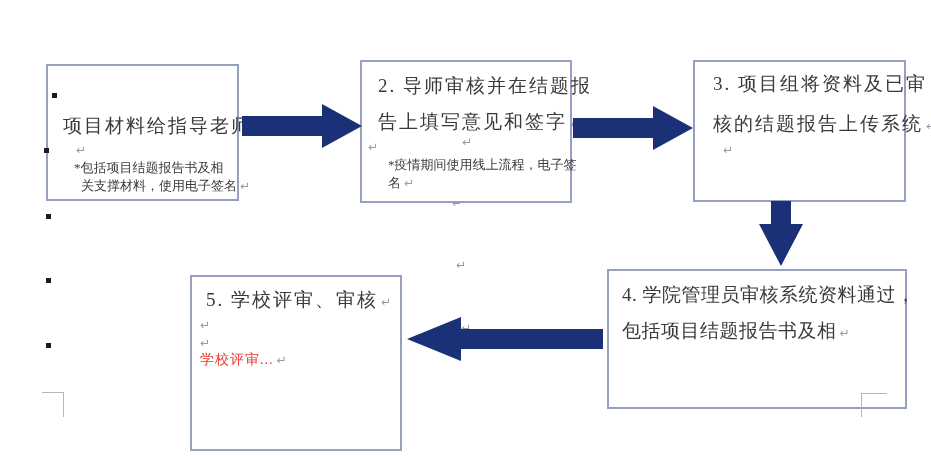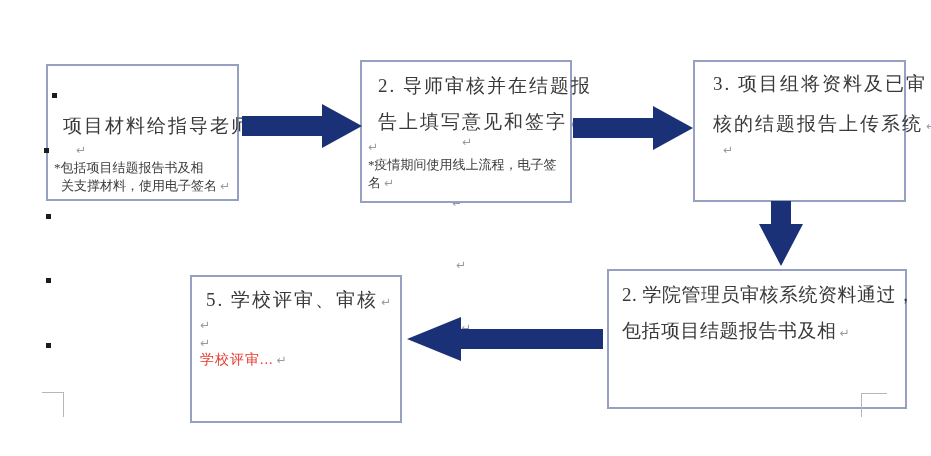--- a/index.html
+++ b/index.html
@@ -7,21 +7,21 @@
     position:relative;width:931px;height:456px;background:#ffffff;overflow:hidden;
     font-family:"Liberation Serif","DejaVu Serif",serif;
   }
   .box{
     position:absolute;background:#ffffff;border:2px solid var(--box_border,#96A0C2);
     box-sizing:border-box;z-index:2;
   }
   .line{position:absolute;white-space:nowrap;line-height:1;}
   .t-big{font-size:19px;letter-spacing:2px;color:var(--text,#3A3A3A);}
   .t-big4{font-size:19px;letter-spacing:0.5px;color:var(--text,#3A3A3A);}
-  .t-note{font-size:13px;letter-spacing:0;color:var(--text,#3A3A3A);}
+  .t-note{font-size:13px;letter-spacing:0;color:var(--text,#3A3A3A);margin-left:20px;}
   .t-red{font-size:14px;letter-spacing:1px;color:var(--red_text,#E8382D);}
   .pilcrow{
     font-family:"DejaVu Sans",sans-serif;font-size:12px;
     color:var(--mark,#949BA6);letter-spacing:0;
   }
   .pilcrow.inline{margin-left:3px;}
   .sq{position:absolute;width:5px;height:5px;background:var(--bullet,#1C1C1C);z-index:4;}
   .arrow{position:absolute;z-index:3;}
   .arrow polygon{fill:var(--arrow,#1A3178);}
   .corner{position:absolute;z-index:5;}
@@ -62,25 +62,25 @@
     <div class="line t-note" style="left:6px;top:114px;"><span>名</span><span class="pilcrow inline">↵</span></div>
   </div>
 
   <div class="box" style="left:693px;top:60px;width:213px;height:142px;">
     <div class="line t-big" style="left:18px;top:12px;">3. 项目组将资料及已审</div>
     <div class="line t-big" style="left:18px;top:52px;"><span>核的结题报告上传系统</span><span class="pilcrow inline">↵</span></div>
     <span class="line pilcrow" style="left:28px;top:82px;">↵</span>
   </div>
 
   <div class="box" style="left:607px;top:269px;width:300px;height:140px;">
-    <div class="line t-big4" style="left:13px;top:14px;">2. 学院管理员审核系统资料通过，</div>
+    <div class="line t-big4" style="left:13px;top:14px;">4. 学院管理员审核系统资料通过，</div>
     <div class="line t-big4" style="left:13px;top:50px;"><span>包括项目结题报告书及相</span><span class="pilcrow inline">↵</span></div>
   </div>
 
-  <div class="box" style="left:190px;top:275px;width:212px;height:148px;">
+  <div class="box" style="left:190px;top:275px;width:212px;height:176px;">
     <div class="line t-big" style="left:14px;top:13px;"><span>5. 学校评审、审核</span><span class="pilcrow inline">↵</span></div>
     <span class="line pilcrow" style="left:8px;top:42px;">↵</span>
     <span class="line pilcrow" style="left:8px;top:60px;">↵</span>
     <div class="line t-red" style="left:8px;top:76px;"><span>学校评审...</span><span class="pilcrow inline">↵</span></div>
   </div>
 
   <svg class="arrow" style="left:242px;top:104px;" width="120" height="44">
     <polygon points="0,12 80,12 80,0 120,22 80,44 80,32 0,32"></polygon>
   </svg>
   <svg class="arrow" style="left:573px;top:106px;" width="120" height="44">

